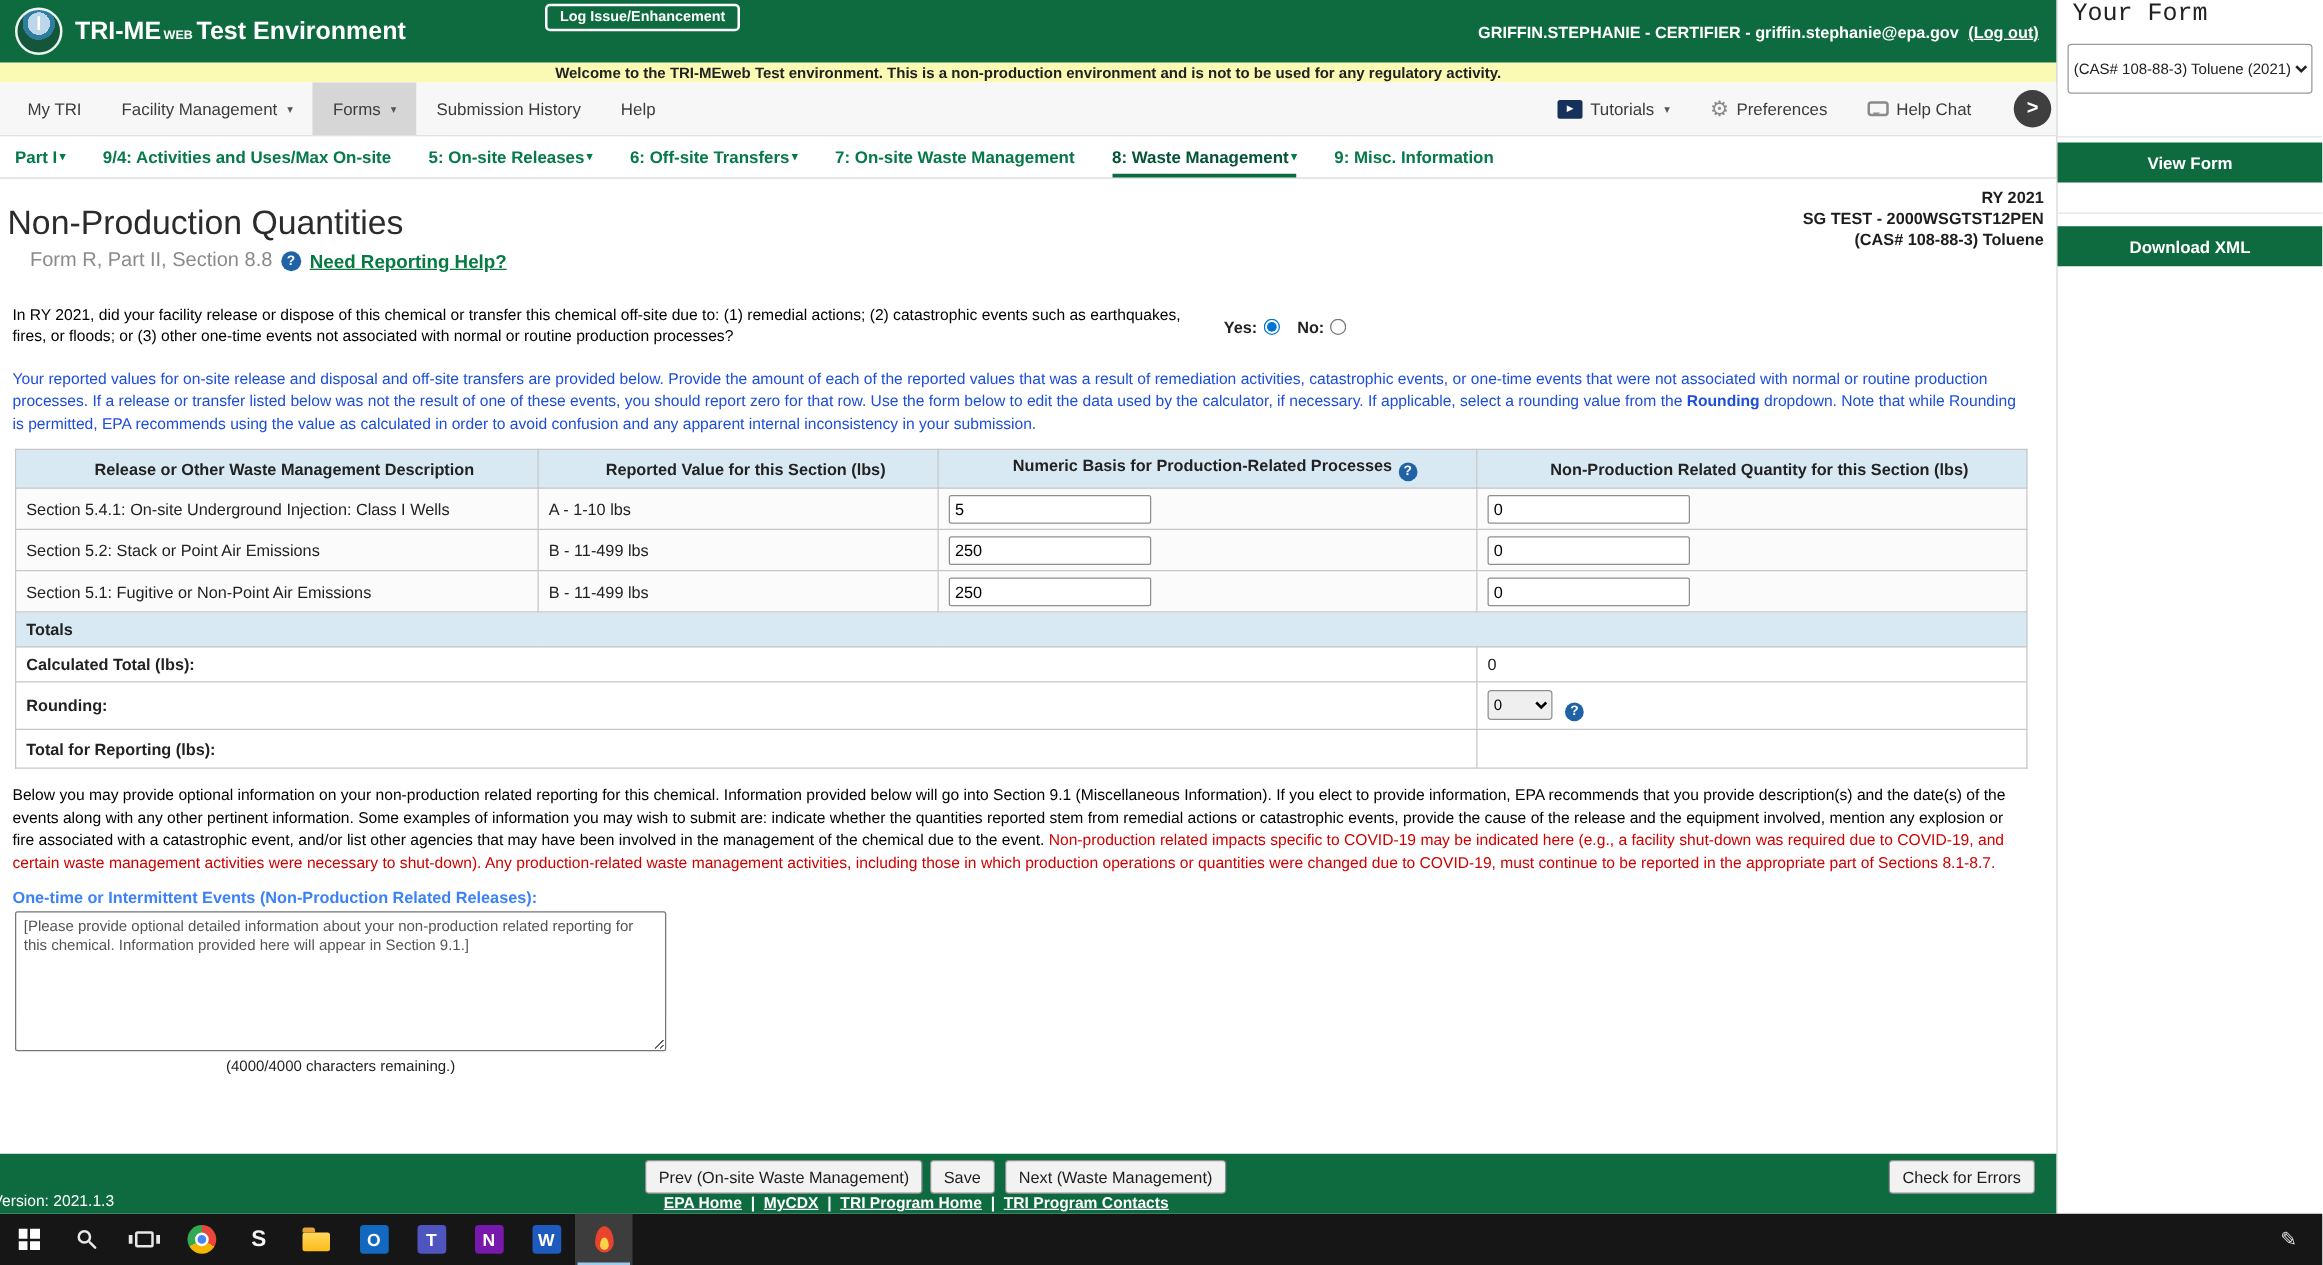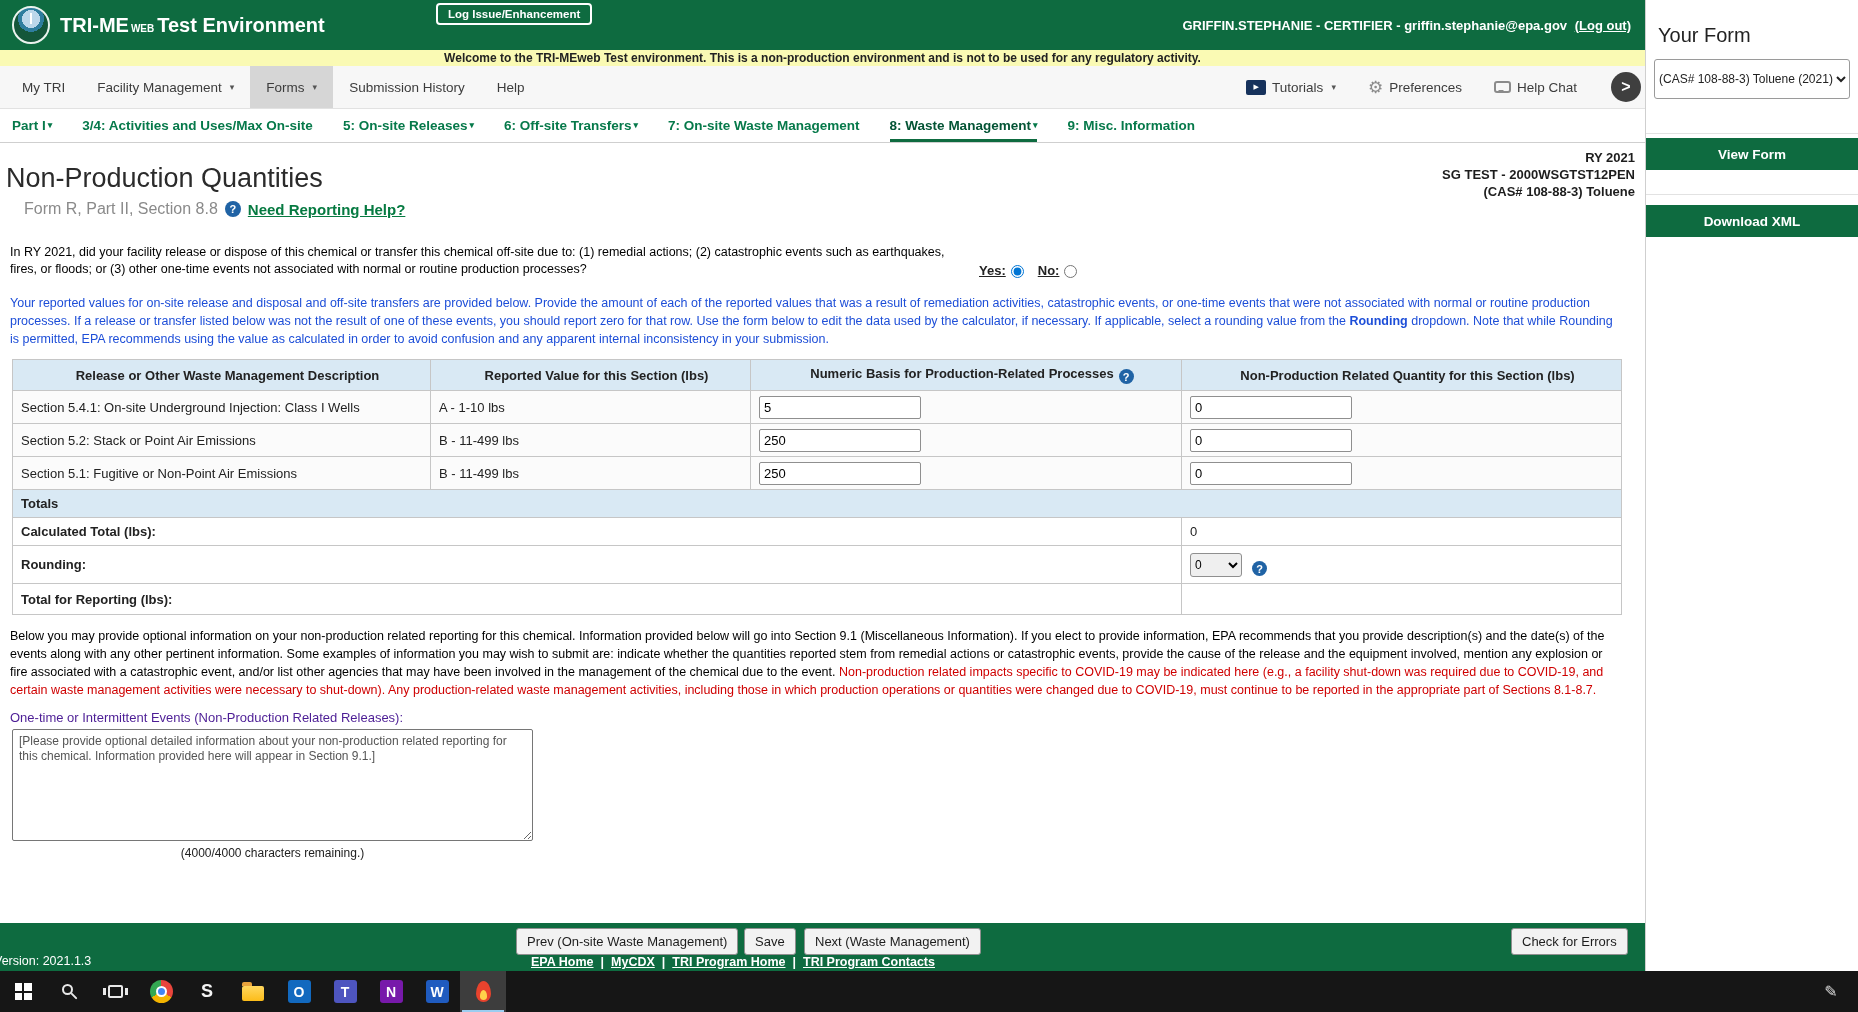--- a/index.html
+++ b/index.html
@@ -67,21 +67,21 @@
   .subtitle-row { margin:6px 0 0 18px; display:flex; align-items:center; gap:7px; }
   .subtitle { font-size:16px; color:#8a8a8a; }
   .qmark { width:16px; height:16px; border-radius:50%; background:#2063a5; color:#fff;
     display:inline-flex; align-items:center; justify-content:center; flex:0 0 auto; }
   .qmark::before { content:"?"; font-size:11px; font-weight:bold; }
   .help-link { color:#067a41; font-weight:bold; font-size:15px; text-decoration:underline; cursor:pointer; }
   .meta { margin-top:6px; text-align:right; font-size:13px; font-weight:bold; color:#1d1d1d; line-height:17px; }
 
   .question-row { display:flex; margin:26px 0 0 10px; }
   .question-text { width:945px; margin:0; font-size:12.5px; line-height:17px; color:#000; }
-  .radios { margin-left:24px; display:flex; align-items:flex-end; font-size:13px; font-weight:bold; padding-top:1px;text-decoration:underline; }
+  .radios { margin-left:24px; display:flex; align-items:center; font-size:13px; font-weight:bold; padding-top:1px; }
   .radios label { margin-right:3px; }
   .radios input { width:13px; height:13px; margin:0 14px 0 2px; accent-color:#0075d4; }
 
   .intro { margin:16px 24px 0 10px; font-size:12.5px; line-height:18px; color:#1d4ed8; }
 
   table.qty-table { margin:11px 0 0 12px; border-collapse:collapse; table-layout:fixed; width:1609px; font-size:13px; }
   .qty-table th, .qty-table td { border:1px solid #c6c6c6; padding:0 8px; }
   .qty-table th { height:31px; background:#d9e9f4; font-weight:bold; color:#222; text-align:center;padding-left:20px; }
   .qty-table th .qmark { vertical-align:-3px; margin-left:5px; width:15px; height:15px; }
   .qty-table td { height:33px; background:#fbfbfb; }
@@ -91,41 +91,41 @@
   .qty-table tr.calc-row td, .qty-table tr.round-row td, .qty-table tr.totalrep-row td { background:#fff; }
   .qty-table tr.calc-row td { height:28px; }
   .qty-table tr.round-row td { height:38px; }
   .qty-table tr.totalrep-row td { height:31px; }
   .qty-table .lbl { font-weight:bold; }
   .round-select { width:52px; height:24px; font-family:inherit; font-size:12px; border:1px solid #8f8f8f; border-radius:3px; }
   .round-cell .qmark { margin-left:10px; vertical-align:-4px; width:15px; height:15px; }
 
   .optional { margin:12px 24px 0 10px; font-size:12.5px; line-height:18px; color:#000; }
   .red-text { color:#cf0000; }
-  .events-label { margin:11px 0 0 10px; font-size:13px; font-weight:normal; color:#4c1d95; }
+  .events-label { margin:11px 0 0 10px; font-size:13px; font-weight:bold; color:#3b82f6; }
   .events-textarea { display:block; margin:4px 0 0 12px; width:521px; height:112px;
     border:1px solid #767676; border-radius:2px; padding:4px 6px; font-family:inherit;
     font-size:12px; line-height:15px; color:#222; resize:both; }
   .events-textarea::placeholder { color:#555; }
   .chars-remaining { width:521px; margin:5px 0 0 12px; text-align:center; font-size:12px; color:#222; }
 
   
   .footbar { height:48px; background:#0e6b40; position:relative; overflow:hidden; flex:0 0 auto; }
   .fbtn { position:absolute; top:5px; height:27px; background:#f2f2f2; border:1px solid #8f8f8f;
     border-radius:3px; font-family:inherit; font-size:13px; color:#1d1d1d; padding:0 10px; cursor:pointer; white-space:nowrap; }
   .btn-prev { left:516px; } .btn-save { left:744px; } .btn-next { left:804px; } .btn-check { left:1511px; }
   .foot-links { position:absolute; left:531px; top:32px; display:flex; align-items:center;
     font-size:12.5px; font-weight:bold; color:#fff; }
   .foot-link { text-decoration:underline; cursor:pointer; white-space:nowrap; }
   .foot-sep { margin:0 7px; text-decoration:none; }
   .foot-sep::before { content:"|"; }
   .version { position:absolute; left:-6px; top:31px; color:#fff; font-size:12.5px; white-space:nowrap; }
 
   
-  .sb-title { font-size:20px; color:#222; padding:24px 12px 0 12px; }
+  .sb-title { font-size:20px; color:#222; padding:0 12px 0 12px;font-family:Liberation Mono, monospace; }
   .sb-select { display:block; margin:12px 8px 0 8px; width:calc(100% - 16px); height:40px;
     font-family:inherit; font-size:12px; border:1px solid #9a9a9a; border-radius:3px; background:#fff; color:#222; }
   .sb-sep { border-top:1px solid #e2e2e2; margin-top:34px; }
   .sb-sep.second { margin-top:24px; }
   .sb-btn { display:block; width:100%; height:32px; margin-top:4px; background:#0e6b40; color:#fff;
     border:none; font-family:inherit; font-size:13.5px; font-weight:bold; cursor:pointer; }
   .sb-btn.download { margin-top:10px; }
 
   
   .taskbar { height:41px; background:#161616; display:flex; align-items:stretch; }
@@ -215,21 +215,21 @@
             </div>
         </div>
         <div class="nav-chevron"></div>
       </nav>
 
       <nav class="sectionnav">
         <div class="sec-item caret">
             <span>Part I</span>
           </div>
         <div class="sec-item">
-            <span>3/4: Activities and Uses/Max On-site</span>
+            <span>9/4: Activities and Uses/Max On-site</span>
           </div>
         <div class="sec-item caret">
             <span>5: On-site Releases</span>
           </div>
         <div class="sec-item caret">
             <span>6: Off-site Transfers</span>
           </div>
         <div class="sec-item">
             <span>7: On-site Waste Management</span>
           </div>

